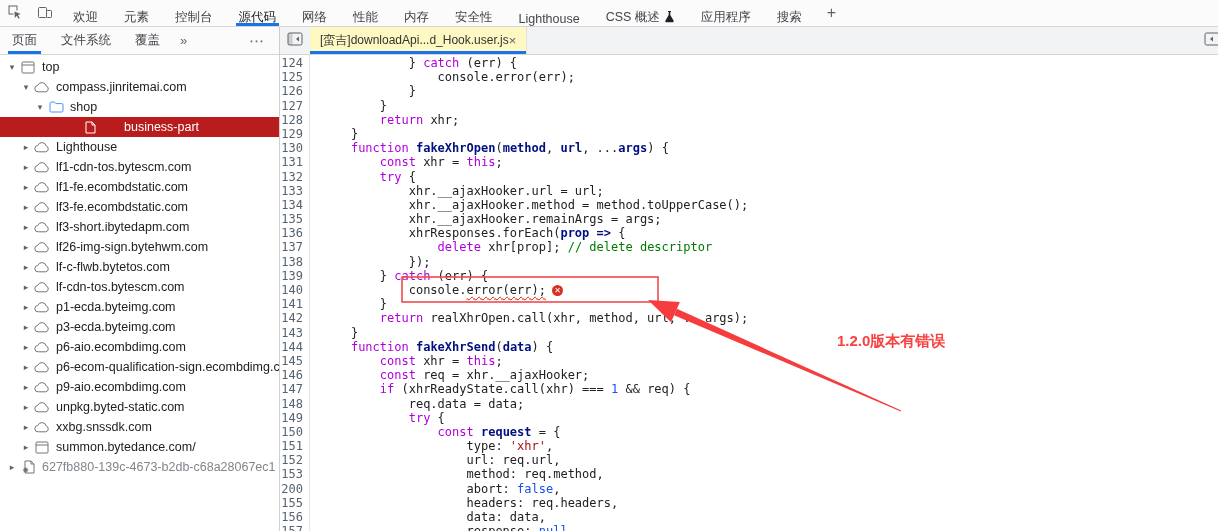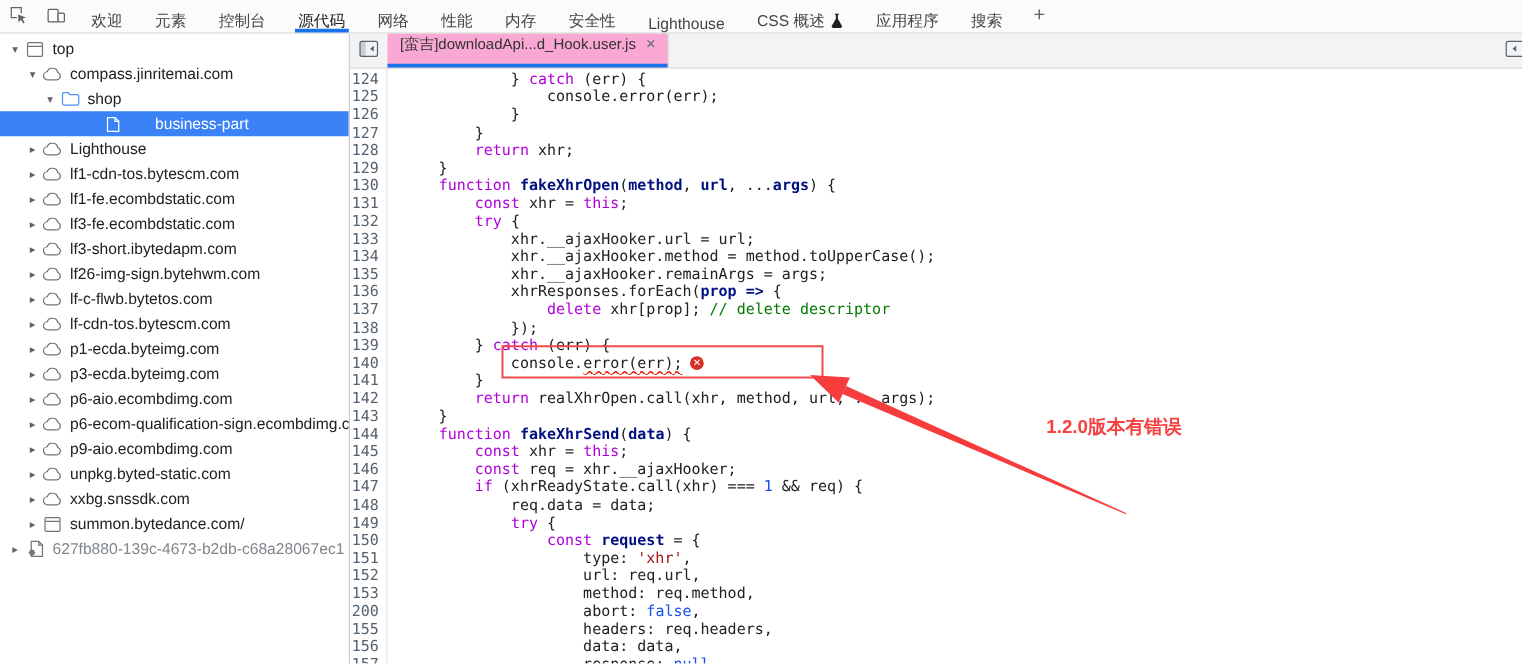--- a/index.html
+++ b/index.html
@@ -41,33 +41,33 @@
   }
   .sidebar-tabs .chev { padding:0 8px; display:flex; align-items:center; color:#5f6368; font-size:13px; }
   .sidebar-tabs .dots { margin-left:auto; padding:0 14px; display:flex; align-items:center; color:#5f6368; font-size:15px; letter-spacing:1px; }
   .tree { flex:1; overflow:hidden; padding-top:2px; }
   .tree-row {
     height:20px; display:flex; align-items:center; white-space:nowrap; font-size:12.5px; cursor:default;
   }
   .tree-row .arrow { width:12px; text-align:center; font-size:9px; color:#5f6368; flex:none; }
   .tree-row .ticon { width:16px; height:16px; margin:0 6px 0 2px; flex:none; display:flex; align-items:center; justify-content:center; }
   .tree-row .tlabel { overflow:hidden; text-overflow:clip; }
-  .tree-row.selected { background:#3b82f6; color:#fff;gap:20px; }
+  .tree-row.selected { background:#b91c1c; color:#fff;gap:20px; }
   .tree-row.selected .arrow, .tree-row.selected .ticon { color:#fff; }
   .tree-row.dim .tlabel { color:#80868b; }
   .ticon svg { display:block; }
   
   .editor { flex:1; display:flex; flex-direction:column; min-width:0; }
   .editor-tabbar {
     height:28px; background:#f1f3f4; border-bottom:1px solid #d6d6d6;
     display:flex; align-items:stretch; flex:none; position:relative;
   }
   .nav-toggle { width:30px; display:flex; align-items:center; justify-content:center; color:#5f6368; }
   .etab {
-    background:#f9a8d4; display:flex; gap:8px; padding:0 10px;
+    background:#fef9c3; display:flex; align-items:center; padding:0 10px;
     font-size:12px; color:#333; position:relative; border-right:1px solid #e0e0e0;
   }
   .etab::after { content:""; position:absolute; left:0; right:0; bottom:0; height:3px; background:#1a73e8; }
   .etab .close { color:#5f6368; font-size:13px; }
   .tabbar-right { margin-left:auto; width:14px; display:flex; align-items:center; color:#5f6368; overflow:hidden; }
   
   .code {
     flex:1; background:#fff; display:flex; position:relative; overflow:hidden;
     font-family:"DejaVu Sans Mono", monospace; font-size:12px; line-height:14.2px;
   }
@@ -159,20 +159,39 @@
         </div>
       </div>
     <div class="plus">
         <span>+</span>
       </div>
   </div>
 
   <div class="main">
 
     <div class="sidebar">
+      <div class="sidebar-tabs">
+        <div id="sidebar-tabs" style="display:flex">
+            <div class="stab active">
+              <span>页面</span>
+            </div>
+            <div class="stab">
+              <span>文件系统</span>
+            </div>
+            <div class="stab">
+              <span>覆盖</span>
+            </div>
+          </div>
+        <div class="chev">
+            <span>»</span>
+          </div>
+        <div class="dots">
+            <span>⋯</span>
+          </div>
+      </div>
       <div class="tree" id="file-tree">
           <div class="tree-row" style="padding-left: 6px;">
             <span class="arrow">▾</span>
             <span class="ticon">
               <svg width="14" height="13" viewBox="0 0 14 13">
                 <rect x="1" y="1" width="12" height="11" rx="1" fill="none" stroke="#757575"></rect>
                 <line x1="1" y1="4" x2="13" y2="4" stroke="#757575"></line>
               </svg>
             </span>
             <span class="tlabel">top</span>

